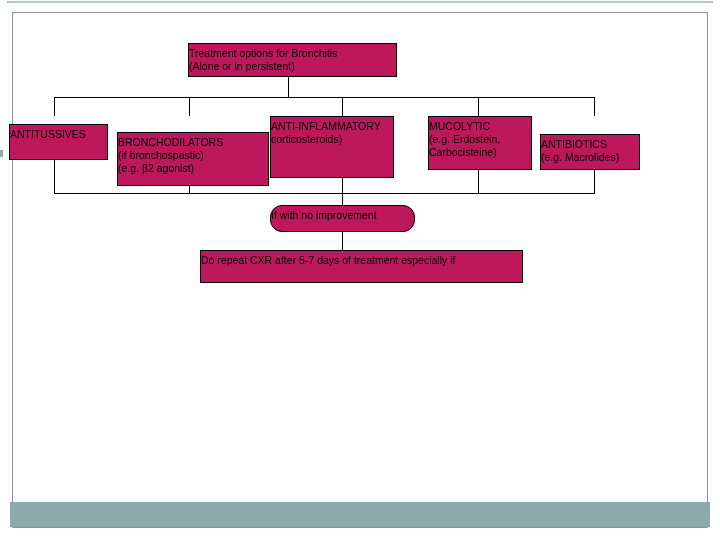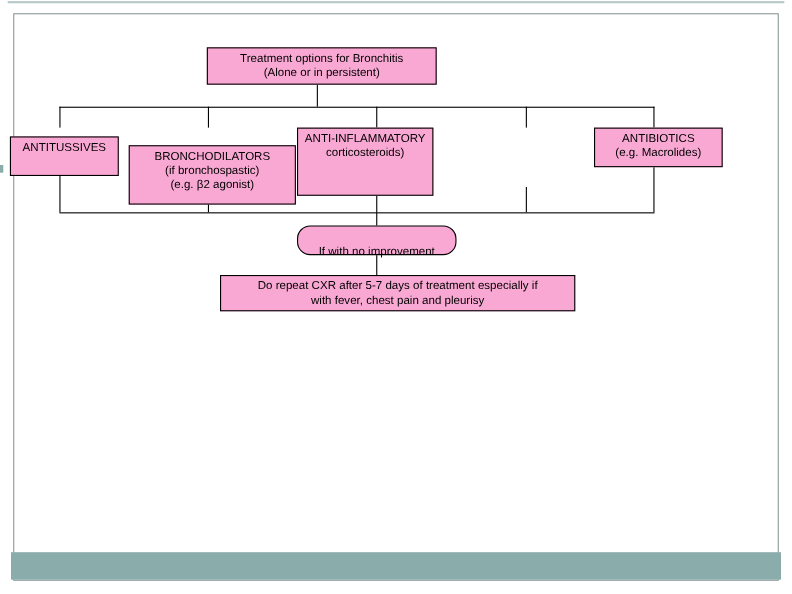--- a/index.html
+++ b/index.html
@@ -10,25 +10,25 @@
   }
   .top-strip   { position:absolute; left:7px; top:1px; width:706px; height:2px; background:#b7c8c8; }
   .frame       { position:absolute; left:12px; top:12px; width:694px; height:514px;
                  border:1px solid #8a9899; }
   .bottom-bar  { position:absolute; left:10px; top:502px; width:700px; height:25px; background:#8aacab; }
   .left-mark   { position:absolute; left:0; top:150px; width:3px; height:7px; background:#8aacab; }
 
   .line { position:absolute; background:#000000; }
 
   .node {
-    position:absolute; background:#f9a8d4; border:1.5px solid #000000; box-sizing:border-box;
-    text-align:center; font-size:10.5px; line-height:13px; padding-top:3px;
+    position:absolute; background:#be185d; border:1.5px solid #000000; box-sizing:border-box;
+    font-size:10.5px; line-height:13px; padding-top:3px;
   }
   .node .ln { white-space:nowrap; }
-  .node.single { padding-top:17px;border-radius:12px; }
+  .node.single { padding-top:3px;border-radius:12px; }
 </style>
 </head>
 <body>
 
 <div class="slide">
 
   <div class="top-strip"></div>
   <div class="frame"></div>
   <div class="bottom-bar"></div>
   <div class="left-mark"></div>
@@ -64,28 +64,32 @@
     <div class="ln">BRONCHODILATORS</div>
     <div class="ln">(if bronchospastic)</div>
     <div class="ln">(e.g. β2 agonist)</div>
   </div>
 
   <div class="node" style="left:270px; top:116px; width:124px; height:62px;">
     <div class="ln">ANTI-INFLAMMATORY</div>
     <div class="ln">corticosteroids)</div>
   </div>
 
+  <div class="node" style="left:428px; top:116px; width:104px; height:54px;">
+    <div class="ln">MUCOLYTIC</div>
+    <div class="ln">(e.g. Erdostein,</div>
+    <div class="ln">Carbocisteine)</div>
+  </div>
 
-  <div class="node" style="left:540px; top:116px; width:117px; height:36px;">
+  <div class="node" style="left:540px; top:134px; width:100px; height:36px;">
     <div class="ln">ANTIBIOTICS</div>
     <div class="ln">(e.g. Macrolides)</div>
   </div>
 
   <div class="node single" style="left:270px; top:205px; width:145px; height:27px;">
     <div class="ln">If with no improvement</div>
   </div>
 
   <div class="node" style="left:200px; top:250px; width:323px; height:33px;">
     <div class="ln">Do repeat CXR after 5-7 days of treatment especially if</div>
-    <div class="ln">with fever, chest pain and pleurisy</div>
   </div>
 
 </div>
 
 </body></html>

